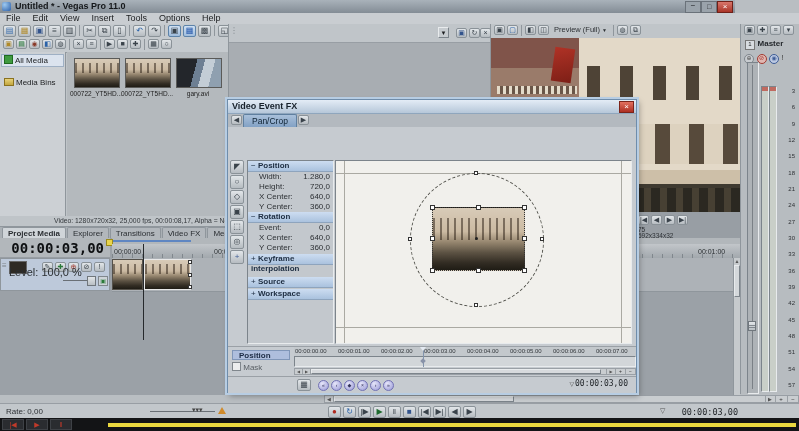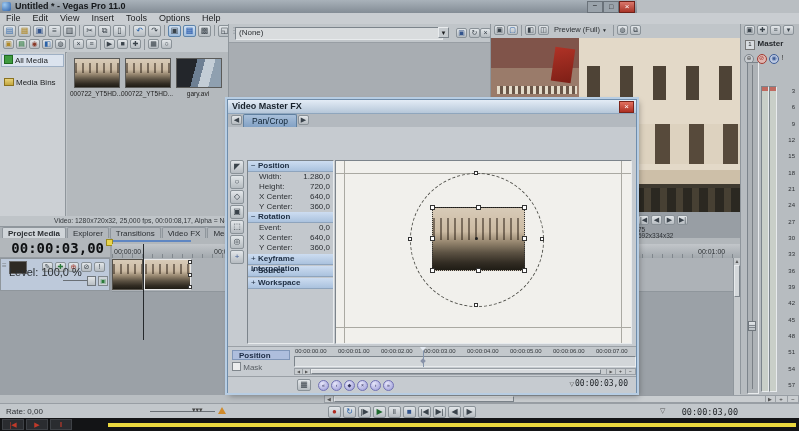--- a/index.html
+++ b/index.html
@@ -39,21 +39,21 @@
   .klabel{position:absolute;top:1px;font-size:6px;color:#33373b;white-space:nowrap}
   .ticks{background:repeating-linear-gradient(90deg,#80878d 0 1px,rgba(0,0,0,0) 1px 10px)}
   .num{font-size:6px;color:#2e3134;line-height:6px}
   .dotgrid{background-color:#f1f0ec;
       background-image:radial-gradient(circle,#b9b8b1 .6px,rgba(0,0,0,0) .7px);
       background-size:6px 6px}
 </style>
 </head>
 <body>
 
-<div class="p" style="left:0;top:0;width:637px;height:13px;background:linear-gradient(#a9b2ba,#838c95);border-bottom:1px solid #5e666e">
+<div class="p" style="left:0;top:0;width:735px;height:13px;background:linear-gradient(#a9b2ba,#838c95);border-bottom:1px solid #5e666e">
   <span class="p" style="left:2px;top:2px;width:9px;height:9px;border-radius:2px;background:radial-gradient(circle at 30% 30%,#9ec9f0,#2a5ea8)"></span>
   <span class="p" style="left:15px;top:1px;font-size:9px;font-weight:bold;color:#14171a">Untitled * - Vegas Pro 11.0</span>
   <span class="p" style="right:34px;top:1px;width:14px;height:10px;background:#9aa3ab;border:1px solid #6a727a;font-size:8px;line-height:7px;text-align:center">−</span>
   <span class="p" style="right:18px;top:1px;width:14px;height:10px;background:#9aa3ab;border:1px solid #6a727a;font-size:7px;line-height:9px;text-align:center">□</span>
   <span class="p" style="right:2px;top:1px;width:14px;height:10px;background:linear-gradient(#d9776c,#a93427);border:1px solid #6f2018;color:#fff;font-size:8px;line-height:9px;text-align:center">×</span>
 </div>
 
 <div class="p" style="left:0;top:13px;width:799px;height:11px;background:#c9cdd1;border-bottom:1px solid #9aa1a7;line-height:11px">
   <span style="padding:0 6px">File</span><span style="padding:0 6px">Edit</span><span style="padding:0 6px">View</span><span style="padding:16px 6px">Insert</span><span style="padding:0 6px">Tools</span><span style="padding:0 6px">Options</span><span style="padding:0 6px">Help</span>
 </div>
@@ -87,23 +87,20 @@
   <div class="p" style="left:54px;top:179px;width:174px;font-size:6.8px;color:#33373b;white-space:nowrap;overflow:hidden">Video: 1280x720x32, 25,000 fps, 00:00:08,17, Alpha = None, Field Or</div>
 </div>
 
 <div class="p" style="left:0;top:226px;width:488px;height:12px;background:#aab0b5;border-top:1px solid #8f969c;padding-left:2px">
   <span class="tab on">Project Media</span><span class="tab">Explorer</span><span class="tab">Transitions</span><span class="tab">Video FX</span><span class="tab">Media Generators</span>
 </div>
 
 <div class="p" style="left:228px;top:24px;width:262px;height:202px;background:#aeb3b8;border-left:1px solid #8f969c">
   <div style="height:18px;background:#c0c5c9;border-bottom:1px solid #989ea4;position:relative">
     <span class="p" style="left:1px;top:2px;color:#7d848a;font-size:8px">⋮</span>
-    <div class="p bi" style="left:6px;top:3px;width:203px;height:11px;background:#d9dcde;line-height:10px;padding-left:3px;font-size:8px;color:#2c3034">
-      <span>(None)</span>
-    </div>
     <span class="p bo" style="left:209px;top:3px;width:11px;height:11px;background:#c6cbcf;font-size:6px;line-height:10px;text-align:center;box-sizing:border-box">▼</span>
     <span class="ic s p" style="left:226px;top:3px;color:#33548c">▣</span>
     <span class="ic s p" style="left:239px;top:3px">↻</span>
     <span class="ic s p" style="left:250px;top:3px">×</span>
   </div>
   <div style="height:183px;background:#a8adb2"></div>
 </div>
 
 <div class="p" style="left:490px;top:24px;width:250px;height:214px;background:#9aa0a5;border-left:1px solid #8f969c">
   <div style="height:14px;background:#c0c5c9;border-bottom:1px solid #989ea4;padding-left:2px;white-space:nowrap">
@@ -251,21 +248,21 @@
   <span class="p" style="left:2px;top:1px;width:22px;height:11px;background:#2a2c30;border:1px solid #3e4146;color:#c03a2a;font-size:7px;line-height:10px;text-align:center;box-sizing:border-box">|◀</span>
   <span class="p" style="left:26px;top:1px;width:22px;height:11px;background:#2a2c30;border:1px solid #3e4146;color:#c03a2a;font-size:7px;line-height:10px;text-align:center;box-sizing:border-box">▶</span>
   <span class="p" style="left:50px;top:1px;width:22px;height:11px;background:#2a2c30;border:1px solid #3e4146;color:#c03a2a;font-size:7px;line-height:10px;text-align:center;box-sizing:border-box">‖</span>
   <span class="p" style="left:108px;top:5px;width:688px;height:4px;background:#ead83f"></span>
 </div>
 
 <div class="p" style="left:227px;top:99px;width:408px;height:292px;background:#c6cbd0;
             border:1px solid #6f8dab;box-shadow:0 0 0 2px #b7cde3, 2px 3px 6px rgba(0,0,0,.35);z-index:10">
 
   <div style="height:13px;background:linear-gradient(#e3ecf6,#b6c7d9);border-bottom:1px solid #8fa6bd;position:relative">
-    <span style="position:absolute;left:4px;top:1px;font-size:9px;font-weight:bold;color:#17212b">Video Master FX</span>
+    <span style="position:absolute;left:4px;top:1px;font-size:9px;font-weight:bold;color:#17212b">Video Event FX</span>
     <span style="position:absolute;right:2px;top:1px;width:13px;height:10px;background:linear-gradient(#e2705f,#ad2f22);border:1px solid #7c241a;color:#fff;font-size:8px;line-height:9px;text-align:center">×</span>
   </div>
 
 
   <div style="height:13px;background:#b3b9bf;position:relative;padding-left:2px">
     <span class="ic s">◀</span><span style="display:inline-block;height:12px;line-height:12px;padding:0 8px;background:linear-gradient(#a9c0da,#82a1c4);border:1px solid #5f7f9f;border-bottom:none;border-radius:2px 2px 0 0;font-size:8.5px;color:#0e2233;vertical-align:top">
       <span>Pan/Crop</span>
     </span><span class="ic s">▶</span>
   </div>
 
@@ -313,21 +310,21 @@
           <span>X Center:</span>
           <span>640,0</span>
         </div>
       <div class="prow">
           <span>Y Center:</span>
           <span>360,0</span>
         </div>
       <div class="hdr" style="margin-top:1px">
         <span style="font-weight:normal">+</span> <span>Keyframe interpolation</span>
       </div>
-      <div class="hdr" style="margin-top:1px">
+      <div class="hdr" style="margin-top:12px">
         <span style="font-weight:normal">+</span> <span>Source</span>
       </div>
       <div class="hdr" style="margin-top:1px">
         <span style="font-weight:normal">+</span> <span>Workspace</span>
       </div>
     </div>
 
     <div class="p bi dotgrid" style="left:107px;top:2px;width:297px;height:184px;box-sizing:border-box;overflow:hidden">
       <div class="p" style="left:8px;top:0;width:1px;height:184px;background:#aaa9a2"></div>
       <div class="p" style="left:285px;top:0;width:1px;height:184px;background:#aaa9a2"></div>

